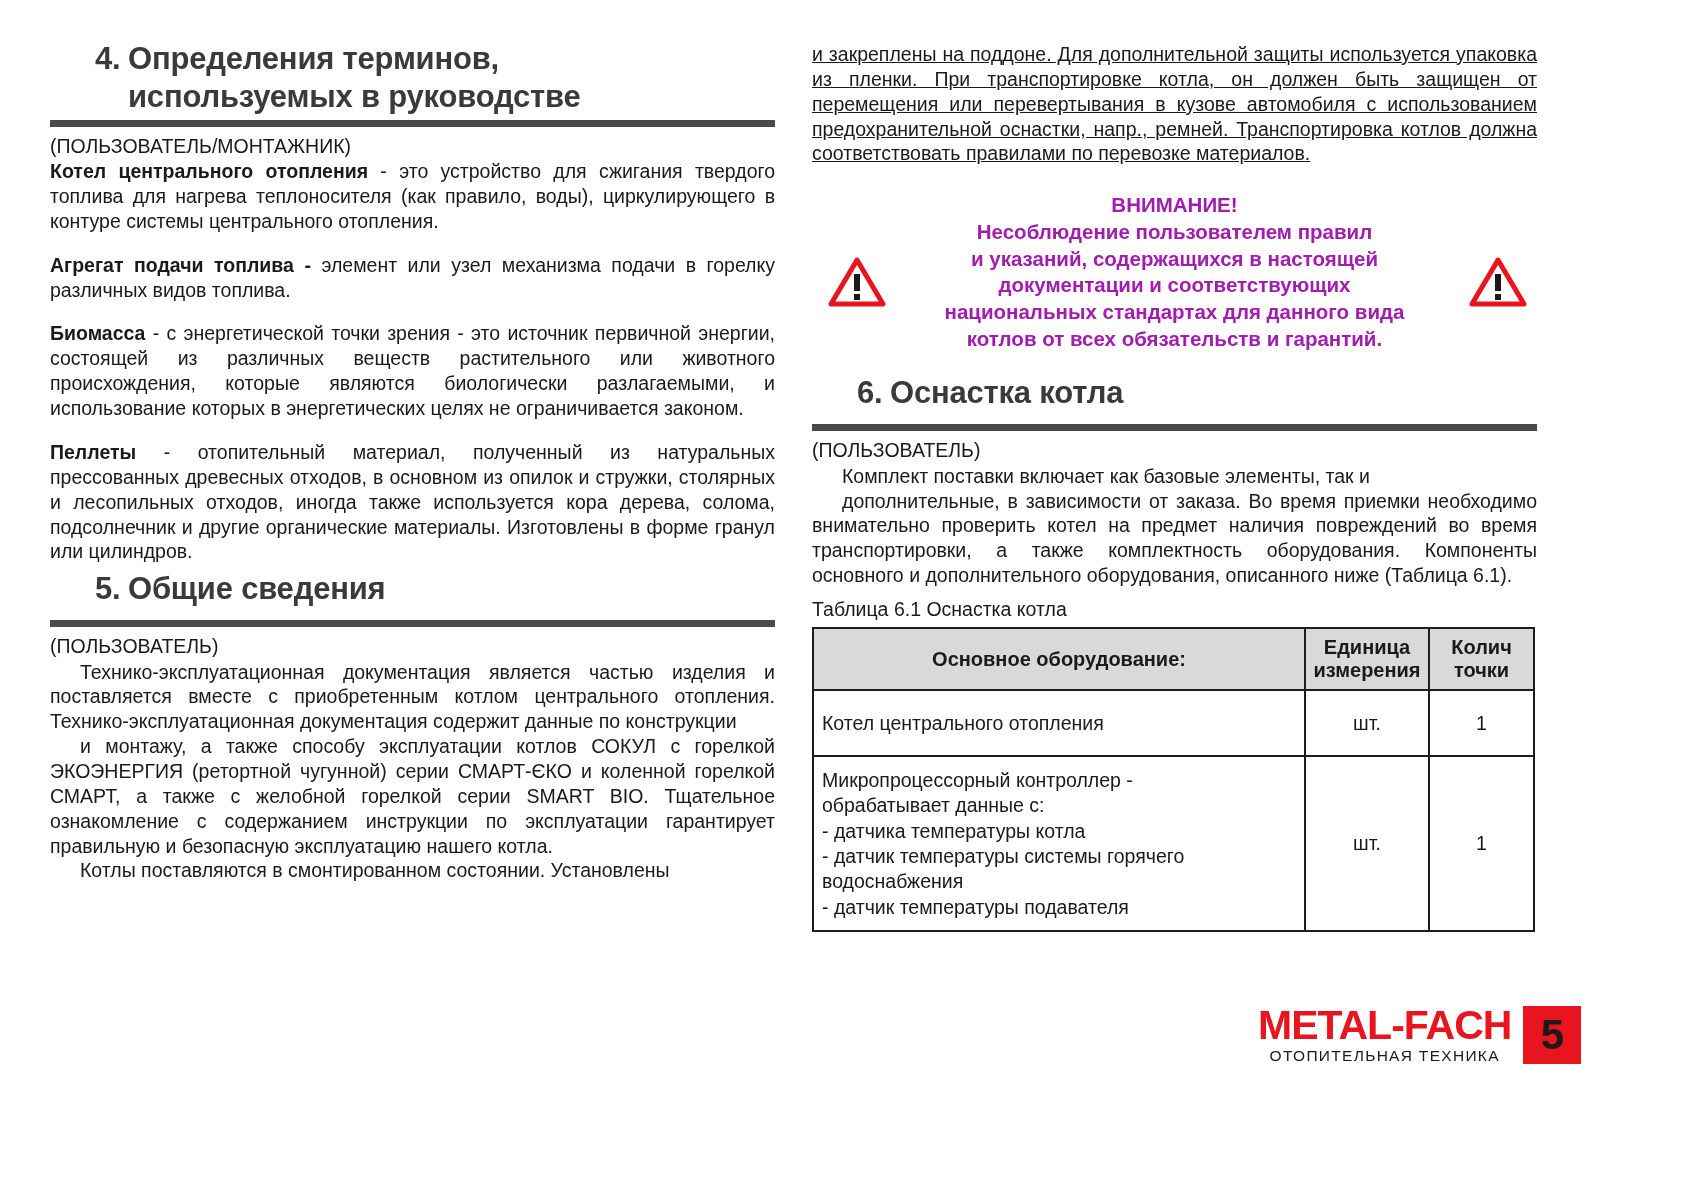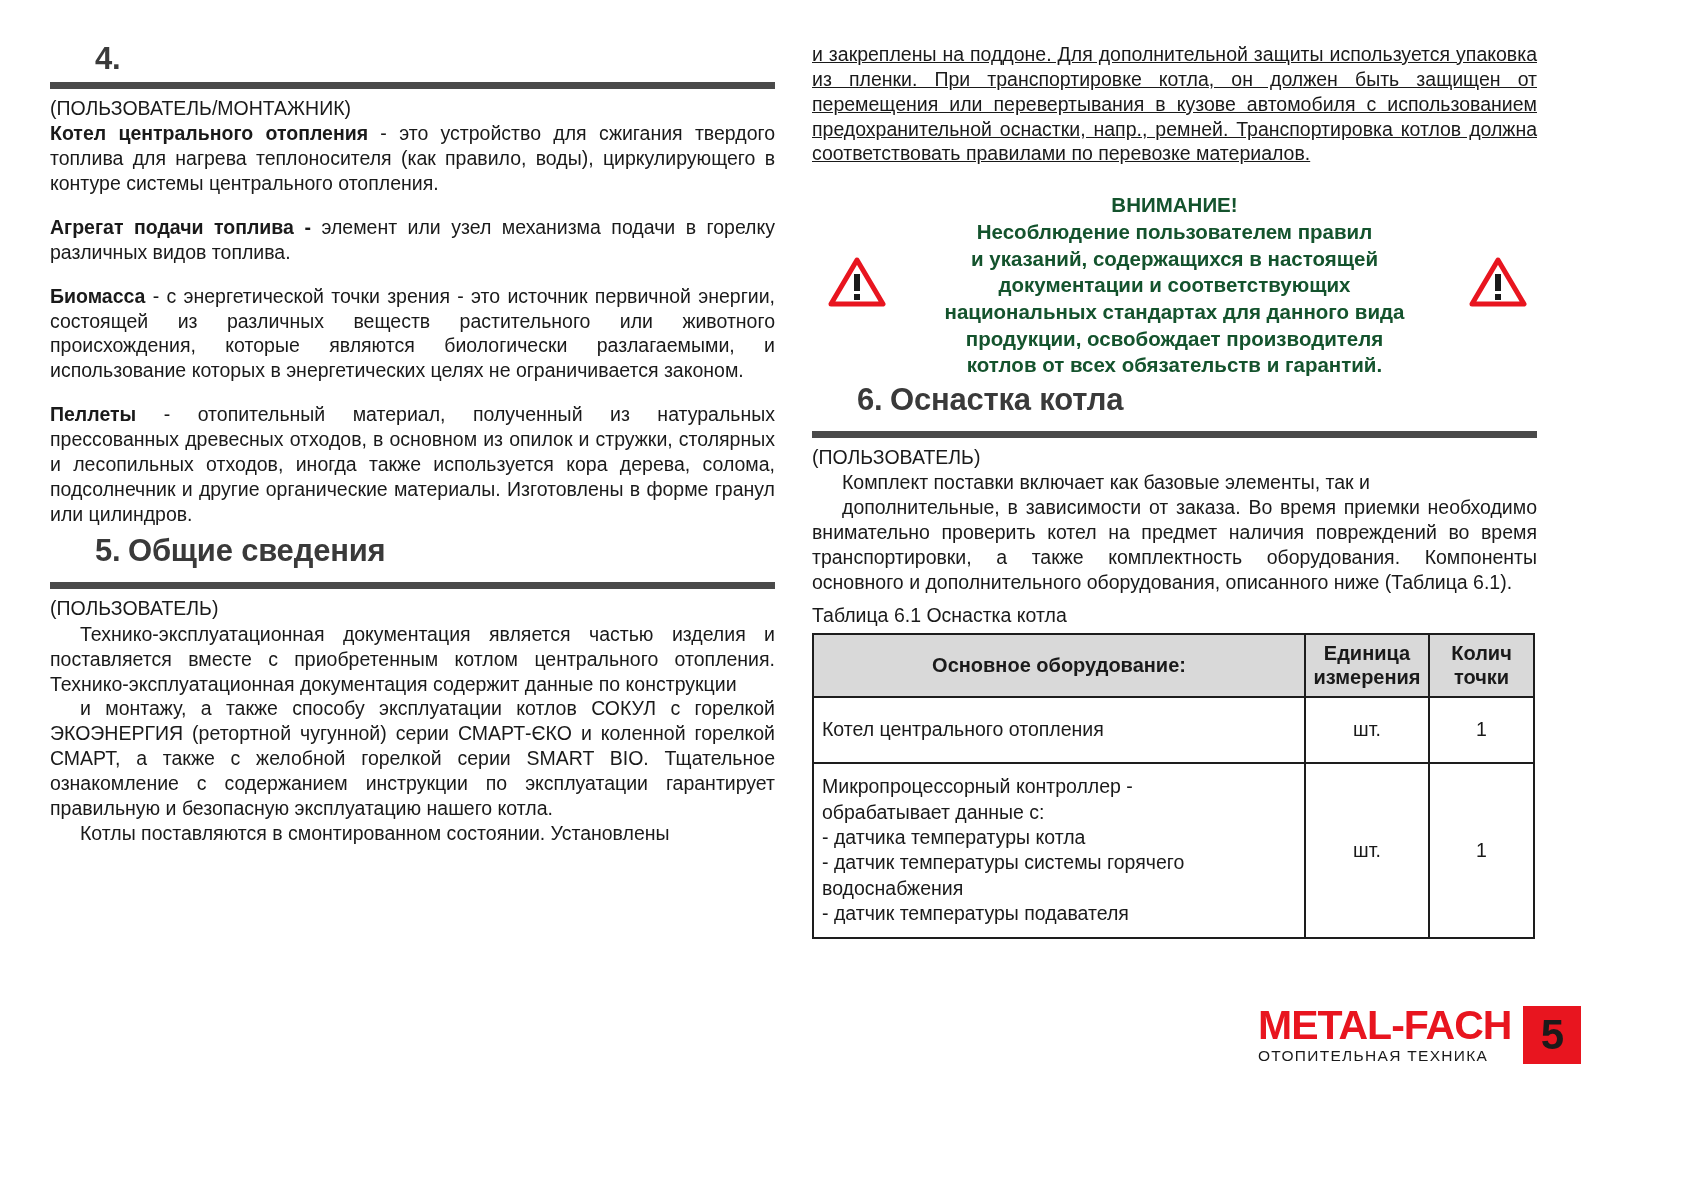--- a/index.html
+++ b/index.html
@@ -76,21 +76,21 @@
   .term { font-weight: bold; }
 
   
   .warn-wrap {
     position: relative;
     margin-top: 26px;
     min-height: 180px;
   }
   .warn-text {
     text-align: center;
-    color: #14532d;
+    color: #a21caf;
     font-weight: bold;
     font-size: 20.5px;
     line-height: 1.30;
     padding: 0 86px;
   }
   .warn-tri {
     position: absolute;
     top: 64px;
     width: 58px;
     height: 52px;
@@ -136,21 +136,21 @@
   .footer {
     position: absolute;
     left: 1258px;
     top: 1006px;
     display: flex;
     align-items: center;
   }
   .logo {
     display: flex;
     flex-direction: column;
-    align-items: flex-start;
+    align-items: center;
     margin-right: 12px;
   }
   .logo-main {
     font-weight: bold;
     font-size: 41px;
     color: #e8151f;
     letter-spacing: -1px;
     line-height: 0.95;
     font-family: "Liberation Sans", sans-serif;
     position: relative;
@@ -177,20 +177,24 @@
 </style>
 </head>
 <body>
 
 <div class="page">
 
   <div class="col col-left">
 
     <div class="section-heading" style="margin-top:40px;">
       <div class="num">4.</div>
+      <div class="ttl">
+        <div>Определения терминов,</div>
+        <div>используемых в руководстве</div>
+      </div>
     </div>
     <div class="rule"></div>
 
     <div class="role">(ПОЛЬЗОВАТЕЛЬ/МОНТАЖНИК)</div>
 
     <p class="body"><span class="term">Котел центрального отопления</span><span> - это устройство для сжигания твердого топлива для нагрева теплоносителя (как правило, воды), циркулирующего в контуре системы центрального отопления.</span></p>
 
 
     <p class="body gap"><span class="term">Агрегат подачи топлива -</span><span> элемент или узел механизма подачи в горелку различных видов топлива.</span></p>
 
@@ -226,21 +230,20 @@
         <polygon points="29,4 55,48 3,48" fill="#ffffff" stroke="#e8151f" stroke-width="5" stroke-linejoin="round"></polygon>
         <rect x="26" y="18" width="6" height="17" fill="#1a1a1a"></rect>
         <rect x="26" y="38" width="6" height="6" fill="#1a1a1a"></rect>
       </svg>
       <div class="warn-text">
         <div>ВНИМАНИЕ!</div>
         <div>Несоблюдение пользователем правил</div>
         <div>и указаний, содержащихся в настоящей</div>
         <div>документации и соответствующих</div>
         <div>национальных стандартах для данного вида</div>
-        <div>продукции, освобождает производителя</div>
         <div>котлов от всех обязательств и гарантий.</div>
       </div>
     </div>
 
     <div class="section-heading" style="margin-top:2px;">
       <div class="num">6.</div>
       <div class="ttl">Оснастка котла</div>
     </div>
     <div class="rule" style="margin-top:12px;"></div>
 

